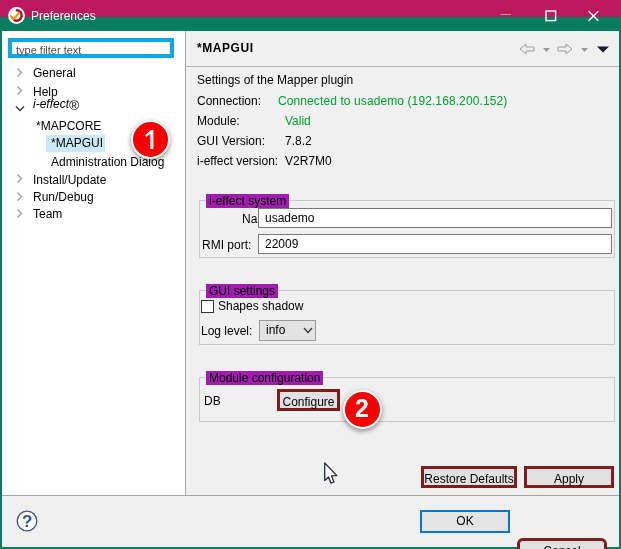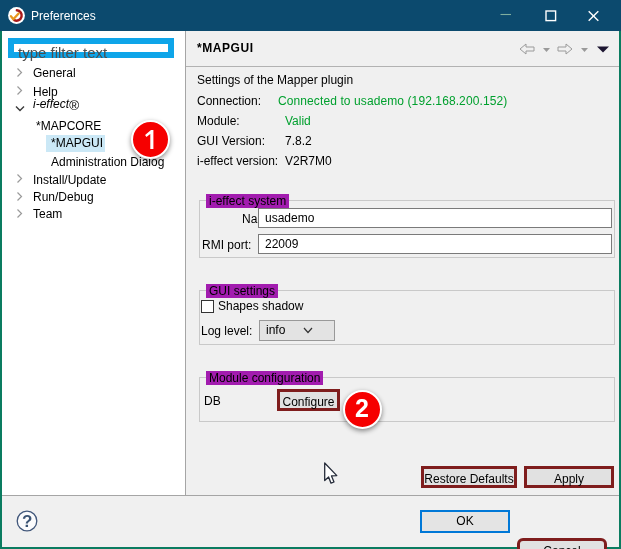--- a/index.html
+++ b/index.html
@@ -1,28 +1,28 @@
 <!DOCTYPE html>
 <html><head>
 <meta charset="utf-8">
 <style>
   * { margin:0; padding:0; box-sizing:border-box; }
   html,body { width:621px; height:549px; overflow:hidden; }
   body { font-family:"Liberation Sans", sans-serif; font-size:12px; color:#000; position:relative; background:#0a7c60; }
   .abs { position:absolute; }
   
-  #title { left:0; top:0; width:621px; height:31px; background:#0c4a6e; }
+  #title { left:0; top:0; width:621px; height:17px; background:#be185d; }
   #titletext { left:31px; top:9px; color:#fff; font-size:12px; }
   
   #tree { left:2px; top:31px; width:184px; height:464px; background:#fff; border-right:1px solid #a5a5a5; }
   #rightpanel { left:186px; top:31px; width:433px; height:464px; background:#f0f0f0; }
   #botsep { left:2px; top:495px; width:617px; height:1px; background:#a5a5a5; }
   #bottombar { left:2px; top:496px; width:617px; height:51px; background:#f0f0f0; }
   
-  #filter { left:8px; top:38px; width:165.5px; height:20px; background:#fff; border:6px solid #0ea5e9; color:#4d4d4d; line-height:17px; padding-left:4px; font-size:15px; }
+  #filter { left:8px; top:38px; width:165.5px; height:20px; background:#fff; border:4px solid #0ea5e9; color:#4d4d4d; line-height:17px; padding-left:4px; font-size:11px; }
   
   .trow { position:absolute; height:18px; line-height:17px; }
   .sel { background:#cbe8f6; }
   
   #ptitle { left:197px; top:41px; font-weight:bold; font-size:12px; letter-spacing:0.55px; }
   #hsep { left:186px; top:66px; width:433px; height:1px; background:#b2b2b2; }
   .lbl { position:absolute; font-size:12px; }
   .green { color:#00a02e; }
   
   .group { position:absolute; border:1px solid #c9c9c9; }
@@ -110,21 +110,21 @@
   <div class="input" style="left:258px;top:208px;width:354px;height:20px;">usademo</div>
   <div class="lbl" style="left:202px;top:238px;">RMI port:</div>
   <div class="input" style="left:258px;top:234px;width:354px;height:20px;">22009</div>
 
   <div class="group" style="left:199px;top:290px;width:416px;height:55px;">
     <div class="gtitle">GUI settings</div>
   </div>
   <div class="abs" style="left:201px;top:300px;width:13px;height:13px;background:#fff;border:1px solid #333;"></div>
   <div class="lbl" style="left:218px;top:299px;">Shapes shadow</div>
   <div class="lbl" style="left:201px;top:324px;">Log level:</div>
-  <div class="abs" style="left:259px;top:320px;width:76px;height:21px;background:#e3e3e3;border:1px solid #999;line-height:19px;padding-left:6px;">info</div>
+  <div class="abs" style="left:259px;top:320px;width:57px;height:21px;background:#e3e3e3;border:1px solid #999;line-height:19px;padding-left:6px;">info</div>
   <svg class="abs" style="left:303px;top:327px" width="10" height="7" viewBox="0 0 10 7">
     <path d="M 1 1 L 5 5.5 L 9 1" fill="none" stroke="#333" stroke-width="1.2"></path>
   </svg>
 
   <div class="group" style="left:199px;top:377px;width:416px;height:44.5px;">
     <div class="gtitle">Module configuration</div>
   </div>
   <div class="lbl" style="left:204px;top:394px;">DB</div>
   <div class="btn" style="left:277px;top:389px;width:63px;height:22px;line-height:20px;">Configure</div>
 

